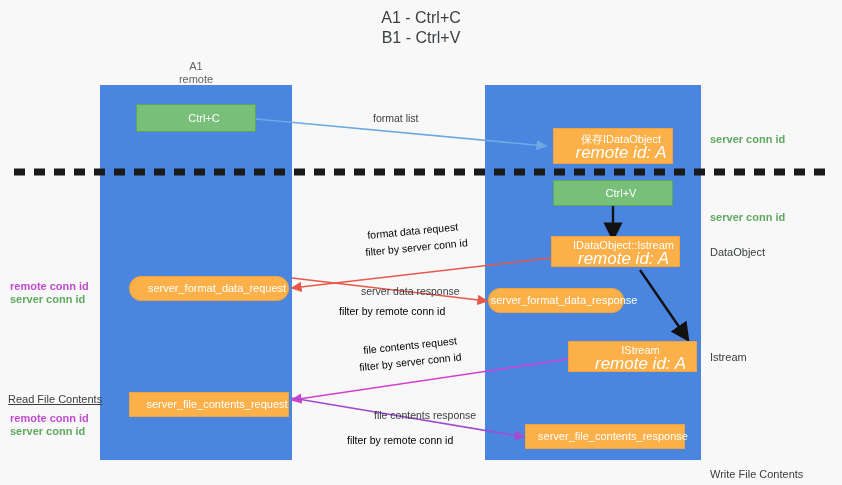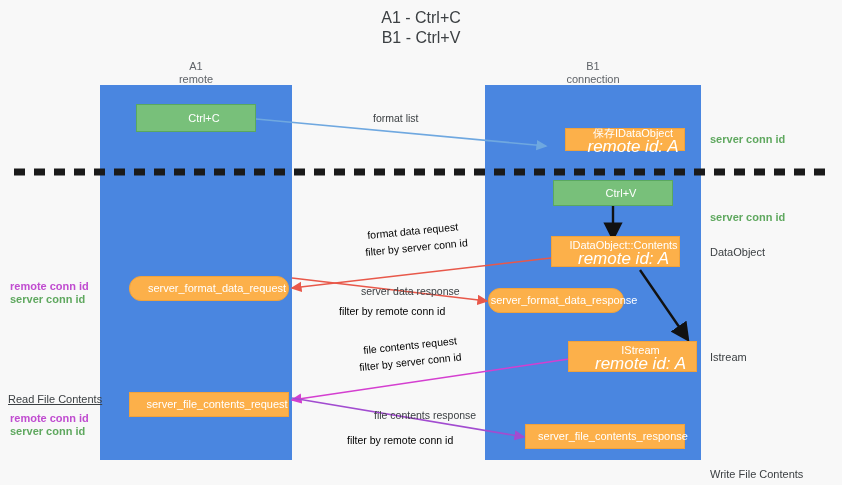--- a/index.html
+++ b/index.html
@@ -56,24 +56,20 @@
 
   <div class="title">
     <div>A1 - Ctrl+C</div>
     <div>B1 - Ctrl+V</div>
   </div>
 
   <div class="col-head" style="left:100px;top:60px;width:192px;">
     <div>A1</div>
     <div>remote</div>
   </div>
-  <div class="col-head" style="left:485px;top:60px;width:216px;">
-    <div>B1</div>
-    <div>connection</div>
-  </div>
 
   <div class="band" style="left:100px;top:85px;width:192px;height:375px;"></div>
   <div class="band" style="left:485px;top:85px;width:216px;height:375px;"></div>
 
   <svg class="overlay" viewBox="0 0 842 485">
     <defs>
       <marker id="ah-blue" markerWidth="7" markerHeight="7" refX="6" refY="3.2" orient="auto">
         <path d="M0,0 L7,3.2 L0,6.4 z" fill="#6fa8e0"></path>
       </marker>
       <marker id="ah-red" markerWidth="7" markerHeight="7" refX="6" refY="3.2" orient="auto">
@@ -104,31 +100,31 @@
 
     <line x1="292" y1="398" x2="524" y2="437" stroke="#a24cd0" stroke-width="1.6" marker-end="url(#ah-purple)"></line>
 
     <line x1="14" y1="172" x2="828" y2="172" stroke="#1a1a1a" stroke-width="7" stroke-dasharray="11 9" stroke-linecap="butt"></line>
   </svg>
 
   <div class="box green" style="left:136px;top:104px;width:120px;height:28px;">
     <span>Ctrl+C</span>
   </div>
 
-  <div class="box orange" style="left:553px;top:128px;width:120px;height:23px;margin-left:12px;">
+  <div class="box orange" style="left:553px;top:128px;width:120px;height:36px;">
     <span>保存IDataObject</span>
     <span class="l2">remote id: A</span>
   </div>
 
   <div class="box green" style="left:553px;top:180px;width:120px;height:26px;">
     <span>Ctrl+V</span>
   </div>
 
   <div class="box orange" style="left:551px;top:236px;width:129px;height:31px;">
-    <span>IDataObject::Contents</span>
+    <span>IDataObject::Istream</span>
     <span class="l2">remote id: A</span>
   </div>
 
   <div class="box orange" style="left:568px;top:341px;width:129px;height:31px;">
     <span>IStream</span>
     <span class="l2">remote id: A</span>
   </div>
 
   <div class="box orange" style="left:129px;top:276px;width:160px;height:25px;border-radius:12px;">
     <span>server_format_data_request</span>

